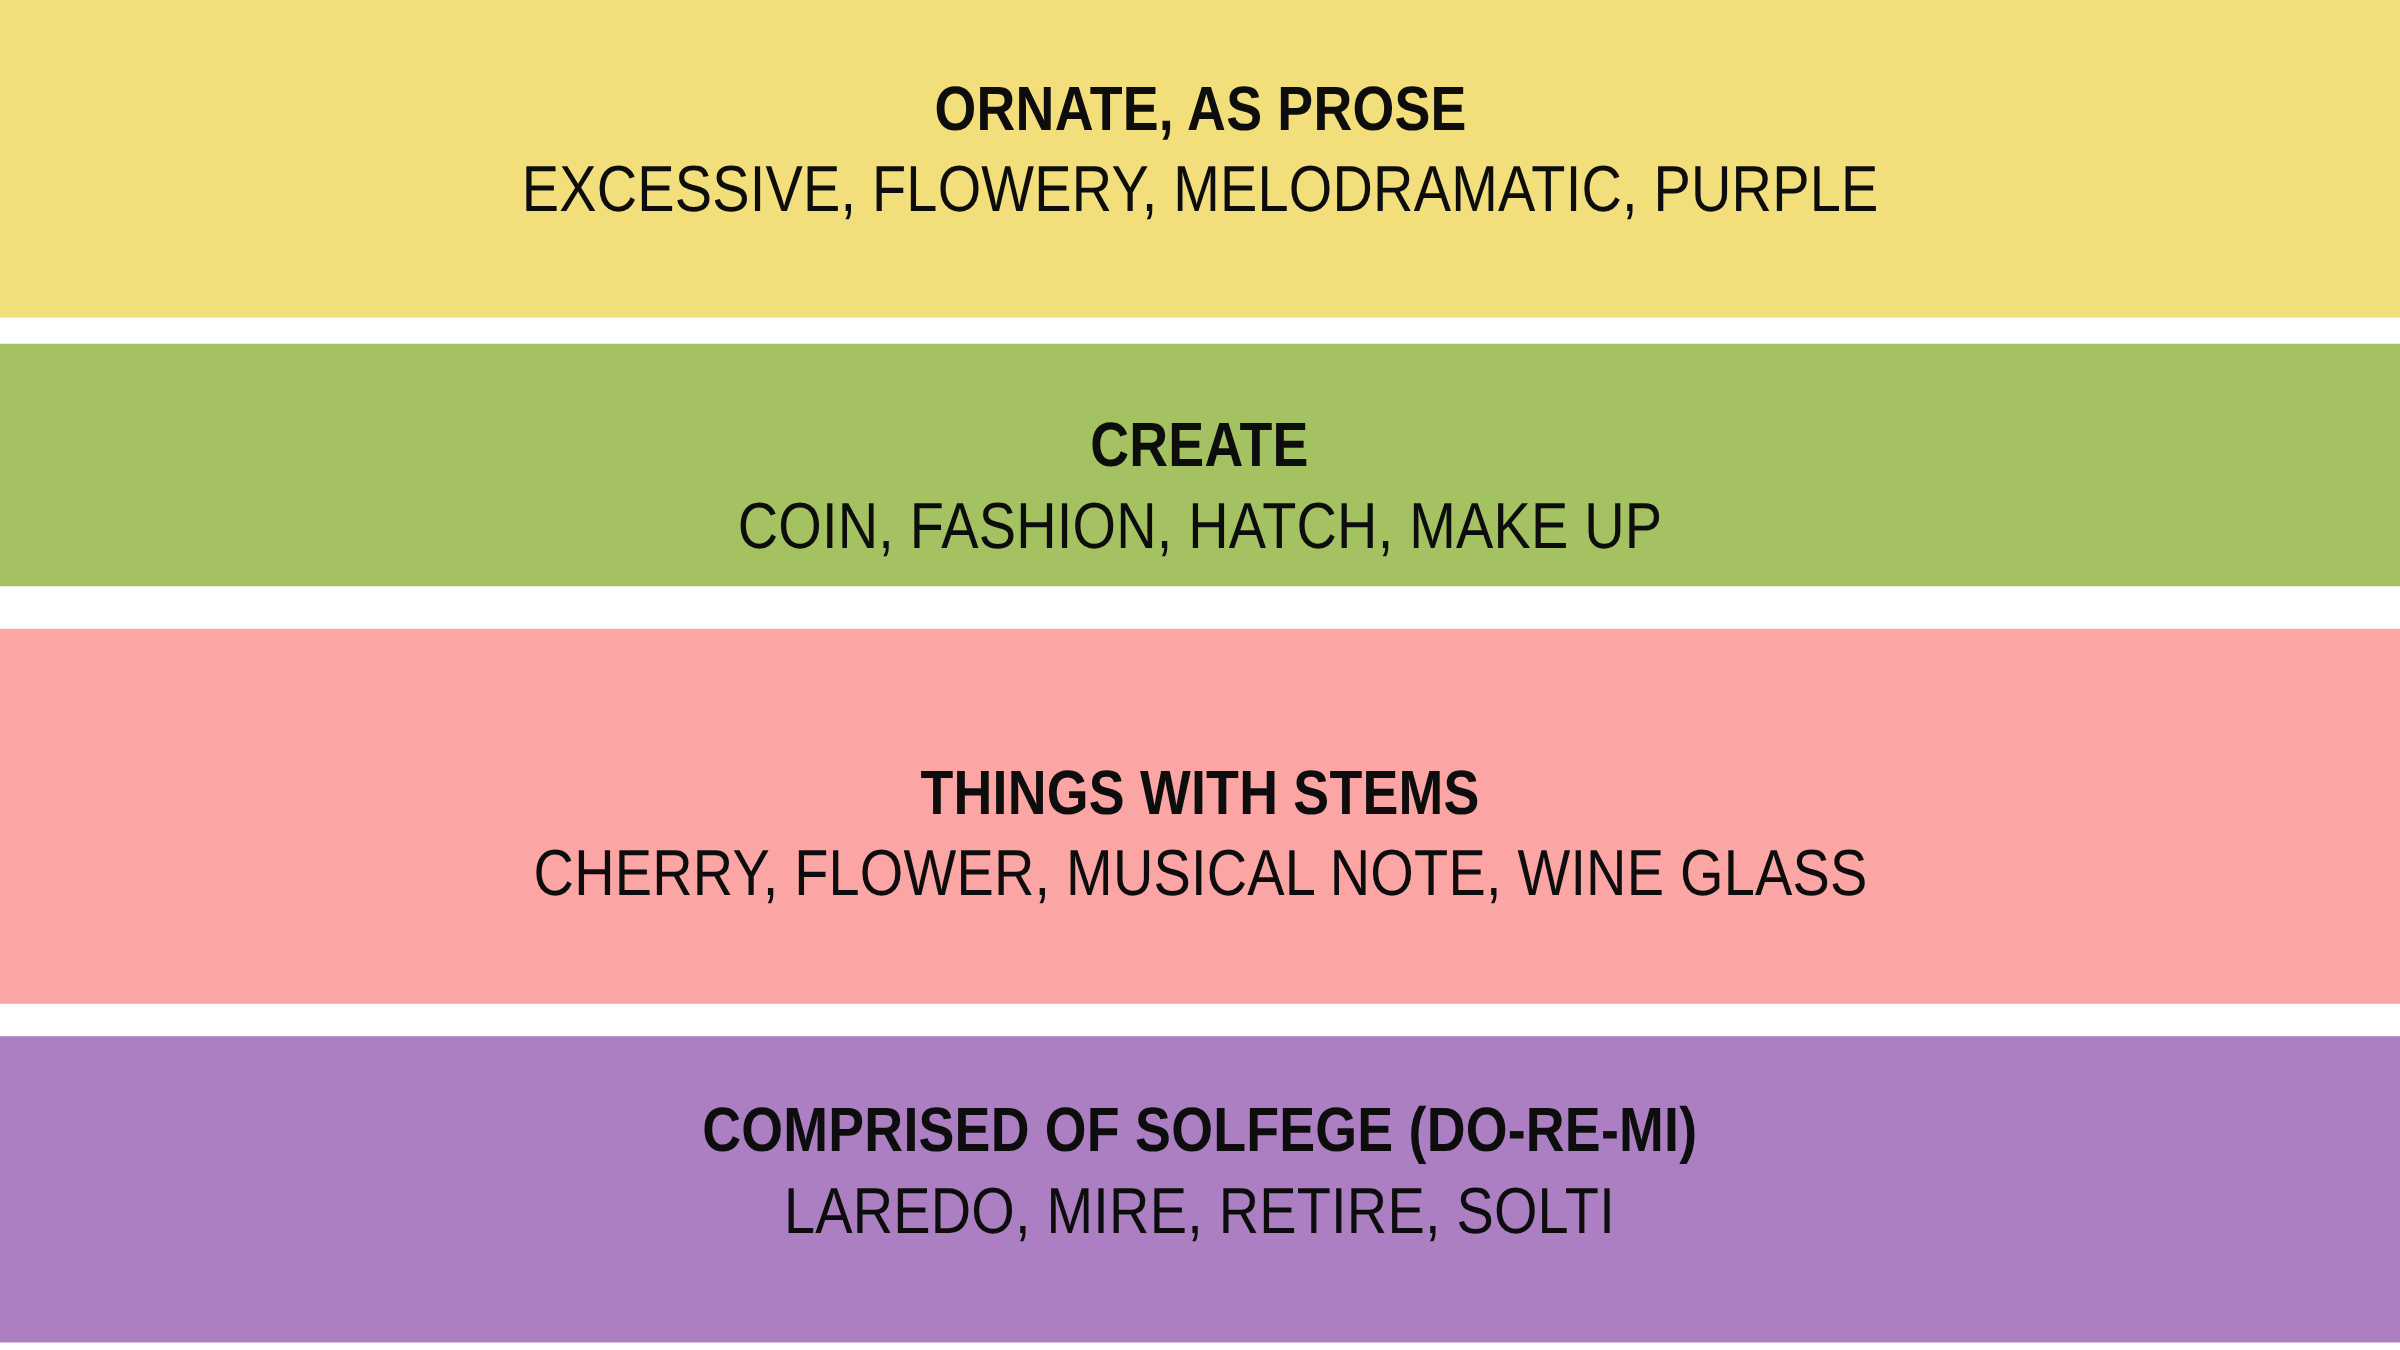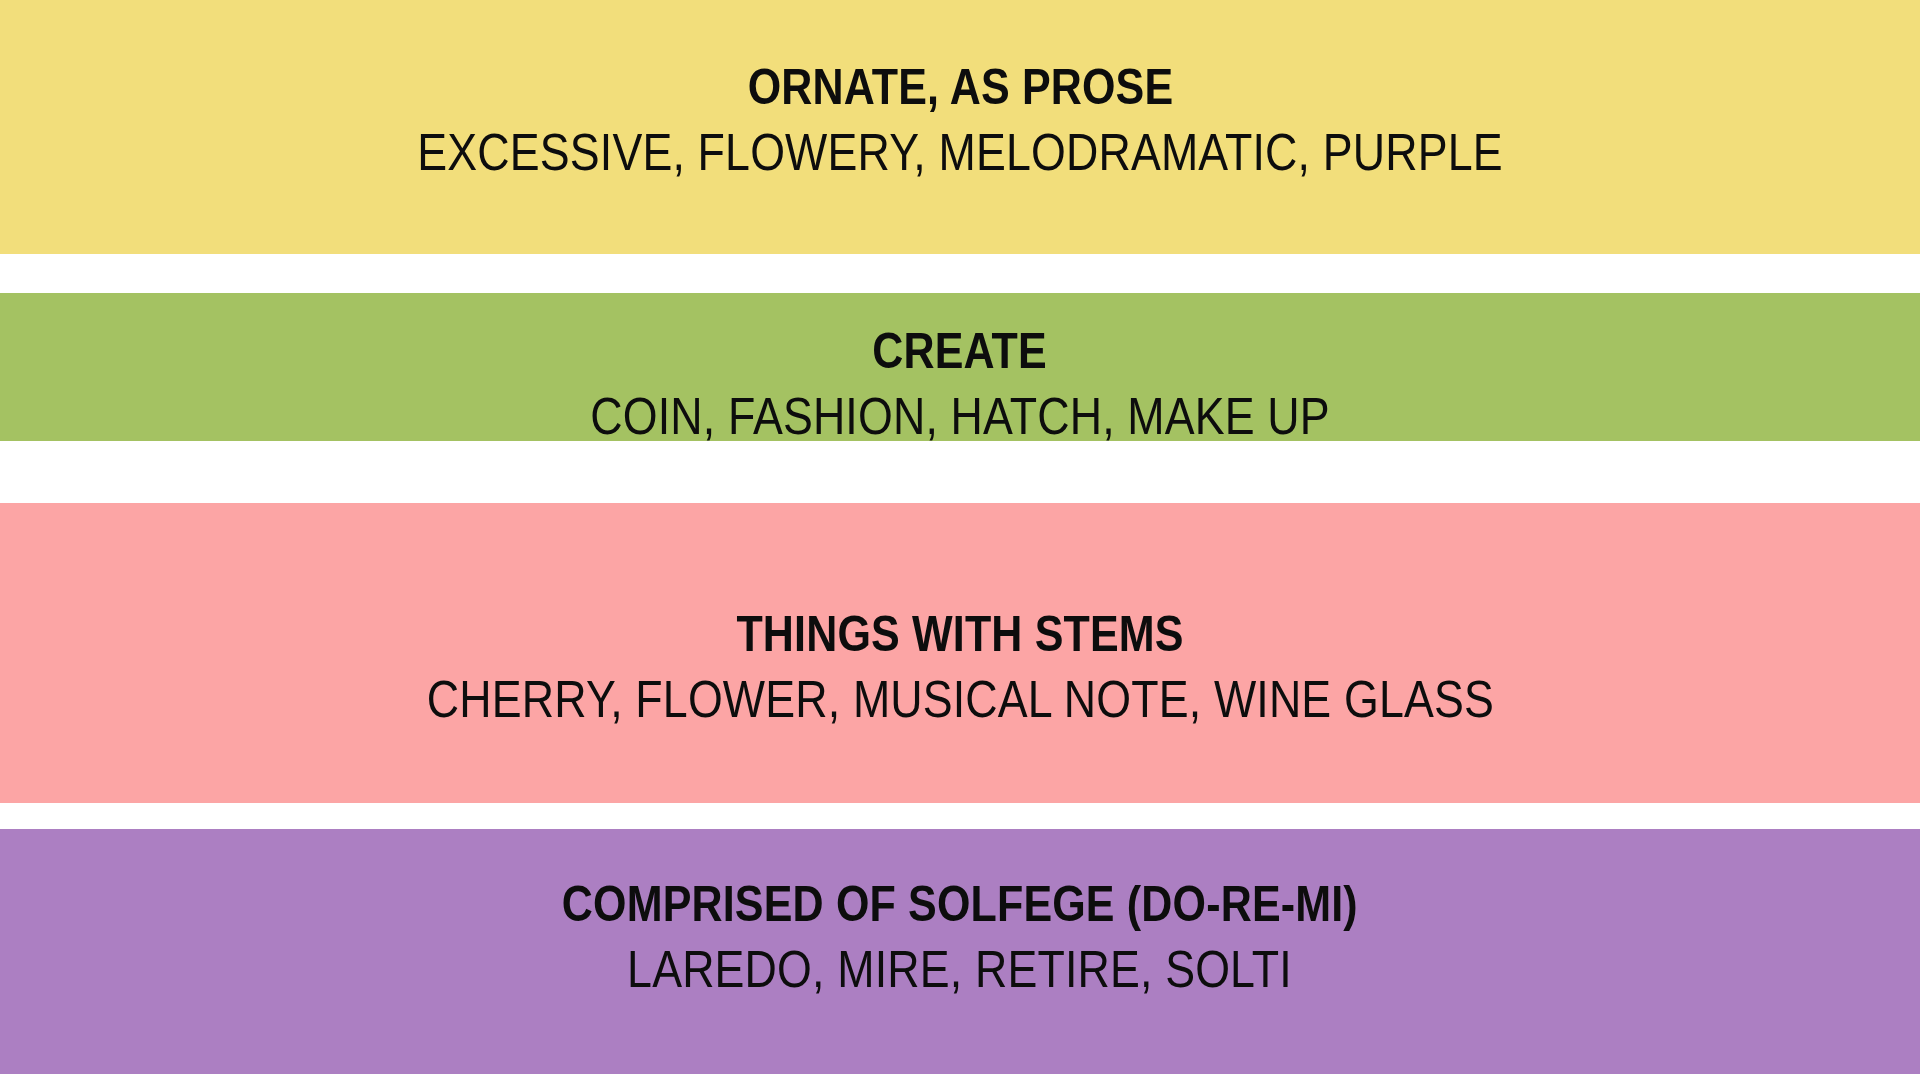--- a/index.html
+++ b/index.html
@@ -58,21 +58,21 @@
     text-align: center;
     white-space: nowrap;
     transform: scaleX(0.86);
     transform-origin: center center;
     margin: 0;
     padding: 0;
   }
 
   
   .band-0 { top: 0px;   height: 254px; }
-  .band-1 { top: 293px; height: 148px; }
+  .band-1 { top: 275px; height: 194px; }
   .band-2 { top: 503px; height: 300px; }
   .band-3 { top: 829px; height: 245px; }
 
   
   .band-0 .stack { margin-top: -14px; }
   .band-1 .stack { margin-top:  34px; }
   .band-2 .stack { margin-top:  28px; }
   .band-3 .stack { margin-top: -28px; }
 
   .stack {

